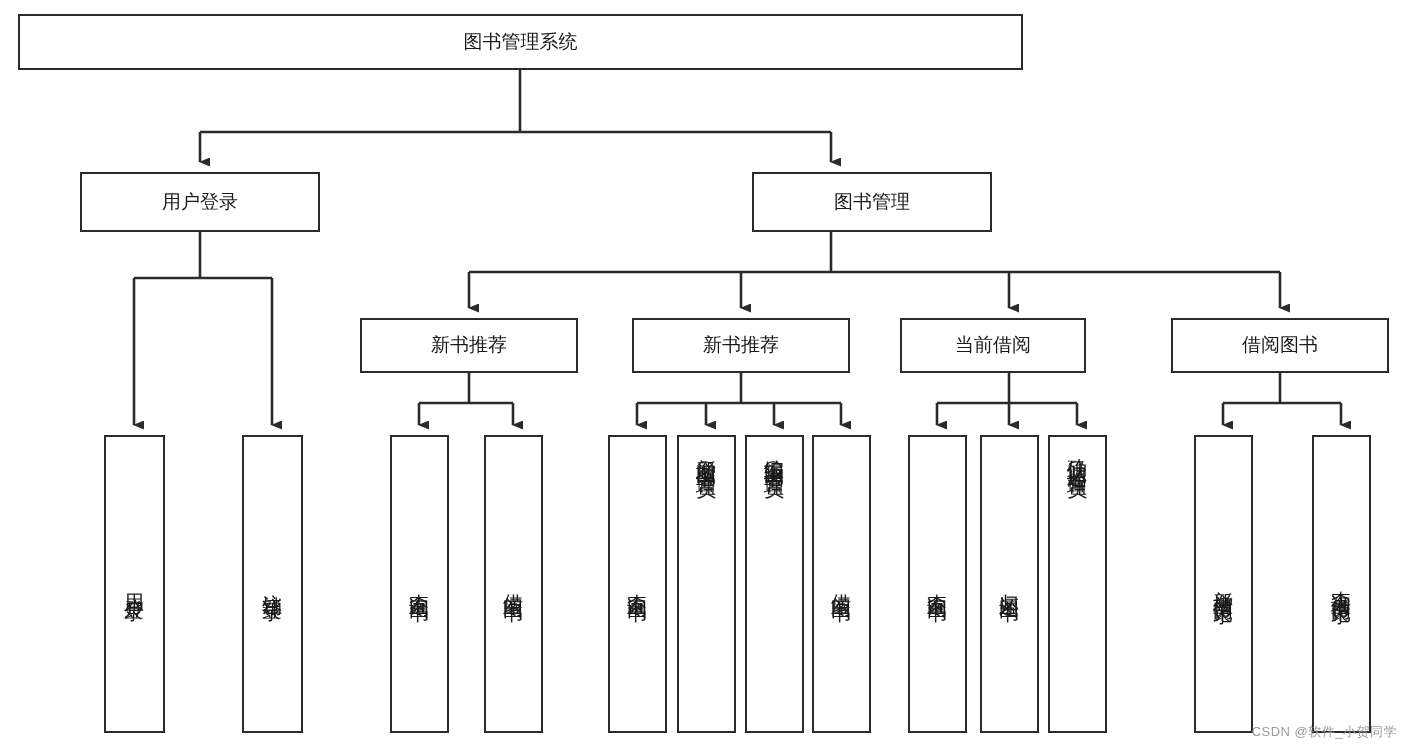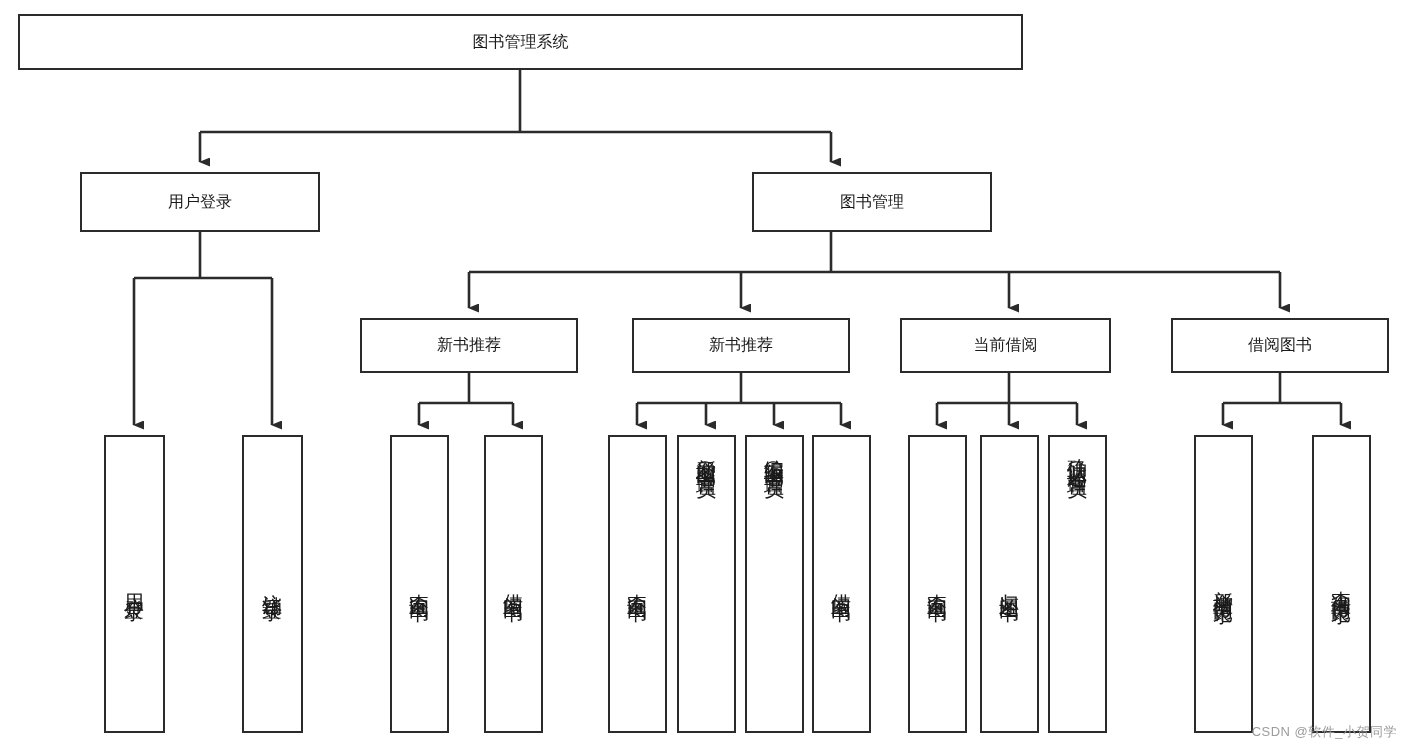--- a/index.html
+++ b/index.html
@@ -34,21 +34,21 @@
     justify-content: center;
     color: #1a1a1a;
   }
   .node .label {
     display: block;
     text-align: center;
     line-height: 1.18;
   }
   .node.horiz .label {
     writing-mode: horizontal-tb;
-    font-size: 16px;
+    font-size: 19px;
   }
   .node.vert {
     align-items: flex-start;
     justify-content: center;
     padding-top: 6px;
   }
   .node.vert .label {
     writing-mode: vertical-rl;
     text-orientation: upright;
     font-size: 20px;
@@ -135,21 +135,21 @@
   <div class="node horiz" id="n-l1-1" style="left: 711px; top: 172px; width: 240px; height: 60px; border-color: rgb(43, 43, 43); background: rgb(255, 255, 255); color: rgb(26, 26, 26); margin-left: 41px;">
     <span class="label">图书管理</span>
   </div>
 
   <div class="node horiz" id="n-l2-0" style="left: 360px; top: 318px; width: 218px; height: 55px; border-color: rgb(43, 43, 43); background: rgb(255, 255, 255); color: rgb(26, 26, 26); justify-content: center;">
     <span class="label">新书推荐</span>
   </div>
   <div class="node horiz" id="n-l2-1" style="left: 632px; top: 318px; width: 218px; height: 55px; border-color: rgb(43, 43, 43); background: rgb(255, 255, 255); color: rgb(26, 26, 26);">
     <span class="label">新书推荐</span>
   </div>
-  <div class="node horiz" id="n-l2-2" style="left: 900px; top: 318px; width: 211px; height: 55px; border-color: rgb(43, 43, 43); background: rgb(255, 255, 255); color: rgb(26, 26, 26);">
+  <div class="node horiz" id="n-l2-2" style="left: 900px; top: 318px; width: 186px; height: 55px; border-color: rgb(43, 43, 43); background: rgb(255, 255, 255); color: rgb(26, 26, 26);">
     <span class="label">当前借阅</span>
   </div>
   <div class="node horiz" id="n-l2-3" style="left: 1171px; top: 318px; width: 218px; height: 55px; border-color: rgb(43, 43, 43); background: rgb(255, 255, 255); color: rgb(26, 26, 26);">
     <span class="label">借阅图书</span>
   </div>
 
   <div class="node vert centered" id="n-lf-0" style="left: 104px; top: 435px; width: 61px; height: 298px; border-color: rgb(43, 43, 43); background: rgb(255, 255, 255); color: rgb(26, 26, 26);">
     <span class="label">用户登录</span>
   </div>
   <div class="node vert centered" id="n-lf-1" style="left: 242px; top: 435px; width: 61px; height: 298px; border-color: rgb(43, 43, 43); background: rgb(255, 255, 255); color: rgb(26, 26, 26);">

